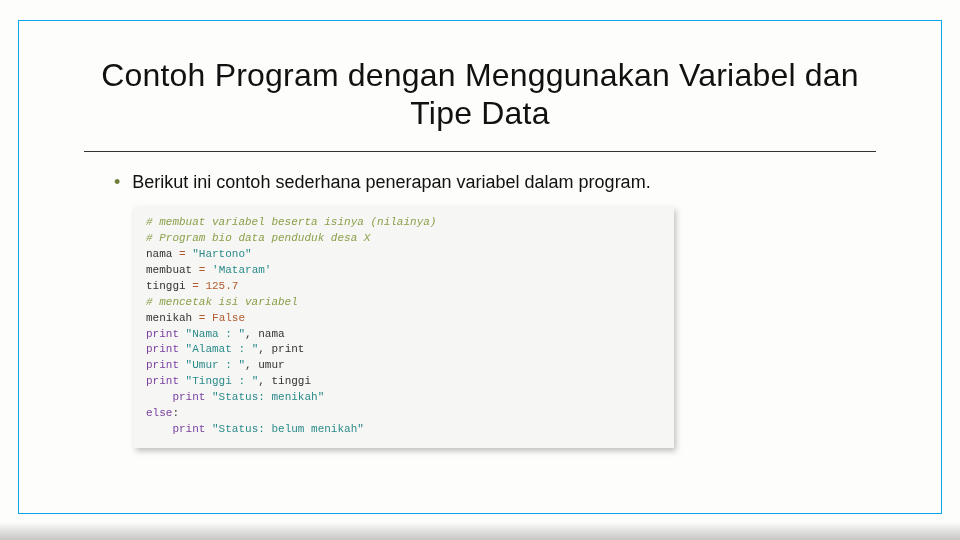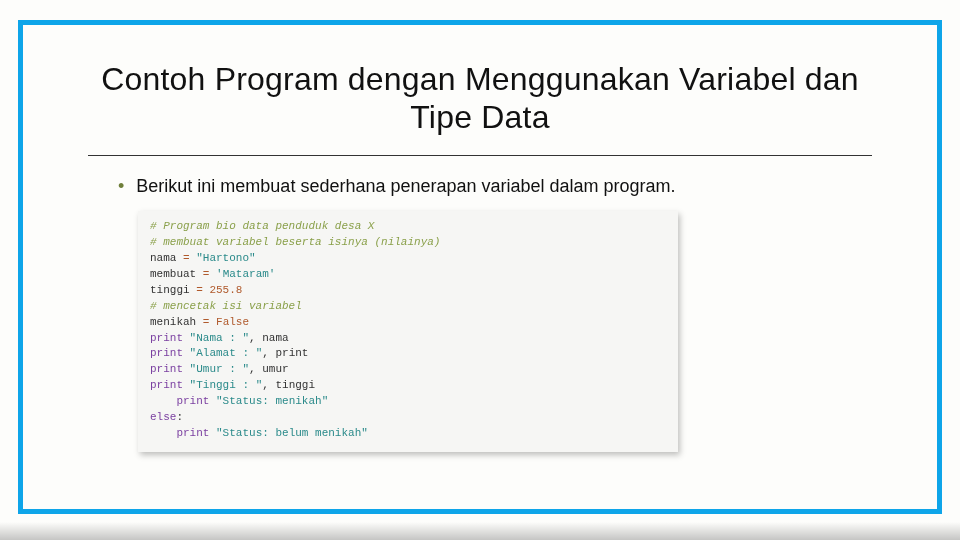--- a/index.html
+++ b/index.html
@@ -10,21 +10,21 @@
     font-family: Arial, Helvetica, sans-serif;
     position: relative;
     overflow: hidden;
   }
   .slide-frame {
     position: absolute;
     top: 20px;
     left: 18px;
     right: 18px;
     bottom: 26px;
-    border: 5px solid #0ea5e9;
+    border: 1px solid #0ea5e9;
   }
   .title {
     text-align: center;
     font-size: 32px;
     color: #111;
     font-weight: 400;
     line-height: 1.2;
     padding: 35px 60px 10px 60px;
     letter-spacing: 0.2px;
   }
@@ -78,29 +78,29 @@
 </head>
 <body>
 
 <div class="slide-frame">
 
   <h1 class="title">Contoh Program dengan Menggunakan Variabel dan Tipe Data</h1>
   <hr class="title-rule">
 
   <div class="bullet-row">
     <span class="bullet-dot">•</span>
-    <span class="bullet-text">Berikut ini membuat sederhana penerapan variabel dalam program.</span>
+    <span class="bullet-text">Berikut ini contoh sederhana penerapan variabel dalam program.</span>
   </div>
 
   <div class="code-block">
+    <div class="code-line"><span class="c-comment"># membuat variabel beserta isinya (nilainya)</span></div>
     <div class="code-line"><span class="c-comment"># Program bio data penduduk desa X</span></div>
-    <div class="code-line"><span class="c-comment"># membuat variabel beserta isinya (nilainya)</span></div>
     <div class="code-line"><span class="c-var">nama</span><span class="c-op"> = </span><span class="c-str">"Hartono"</span></div>
     <div class="code-line"><span class="c-var">membuat</span><span class="c-op"> = </span><span class="c-str">'Mataram'</span></div>
-    <div class="code-line"><span class="c-var">tinggi</span><span class="c-op"> = </span><span class="c-num">255.8</span></div>
+    <div class="code-line"><span class="c-var">tinggi</span><span class="c-op"> = </span><span class="c-num">125.7</span></div>
     <div class="code-line"><span class="c-comment"># mencetak isi variabel</span></div>
     <div class="code-line"><span class="c-var">menikah</span><span class="c-op"> = </span><span class="c-bool">False</span></div>
     <div class="code-line"><span class="c-kw">print</span><span class="c-str"> "Nama : "</span><span class="c-var">, nama</span></div>
     <div class="code-line"><span class="c-kw">print</span><span class="c-str"> "Alamat : "</span><span class="c-var">, print</span></div>
     <div class="code-line"><span class="c-kw">print</span><span class="c-str"> "Umur : "</span><span class="c-var">, umur</span></div>
     <div class="code-line"><span class="c-kw">print</span><span class="c-str"> "Tinggi : "</span><span class="c-var">, tinggi</span></div>
     <div class="code-line"><span>    </span><span class="c-kw">print</span><span class="c-str"> "Status: menikah"</span></div>
     <div class="code-line"><span class="c-kw">else</span><span class="c-var">:</span></div>
     <div class="code-line"><span>    </span><span class="c-kw">print</span><span class="c-str"> "Status: belum menikah"</span></div>
   </div>

